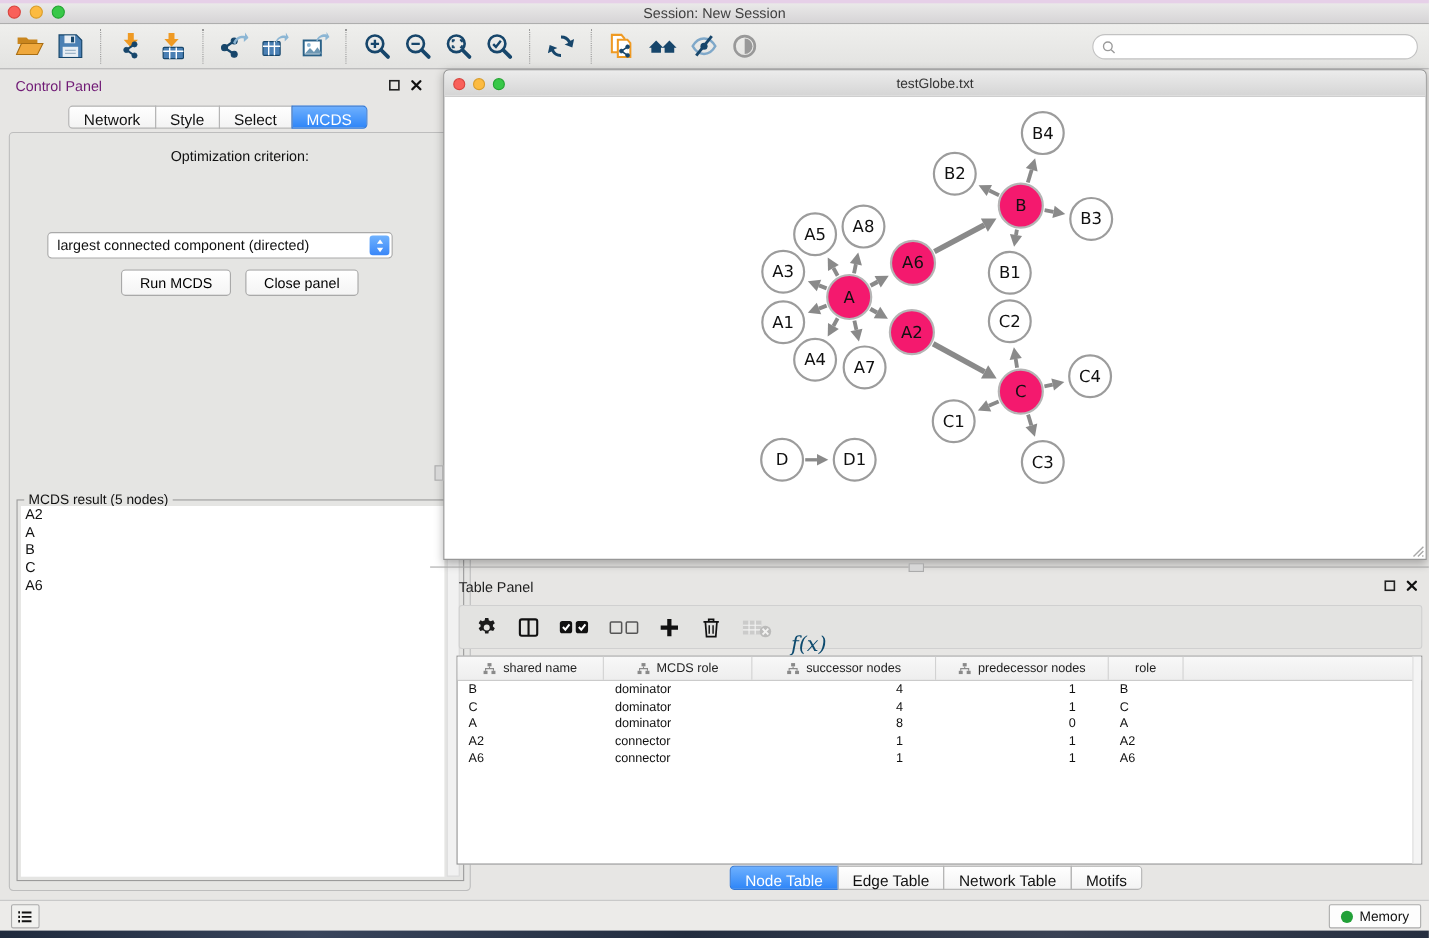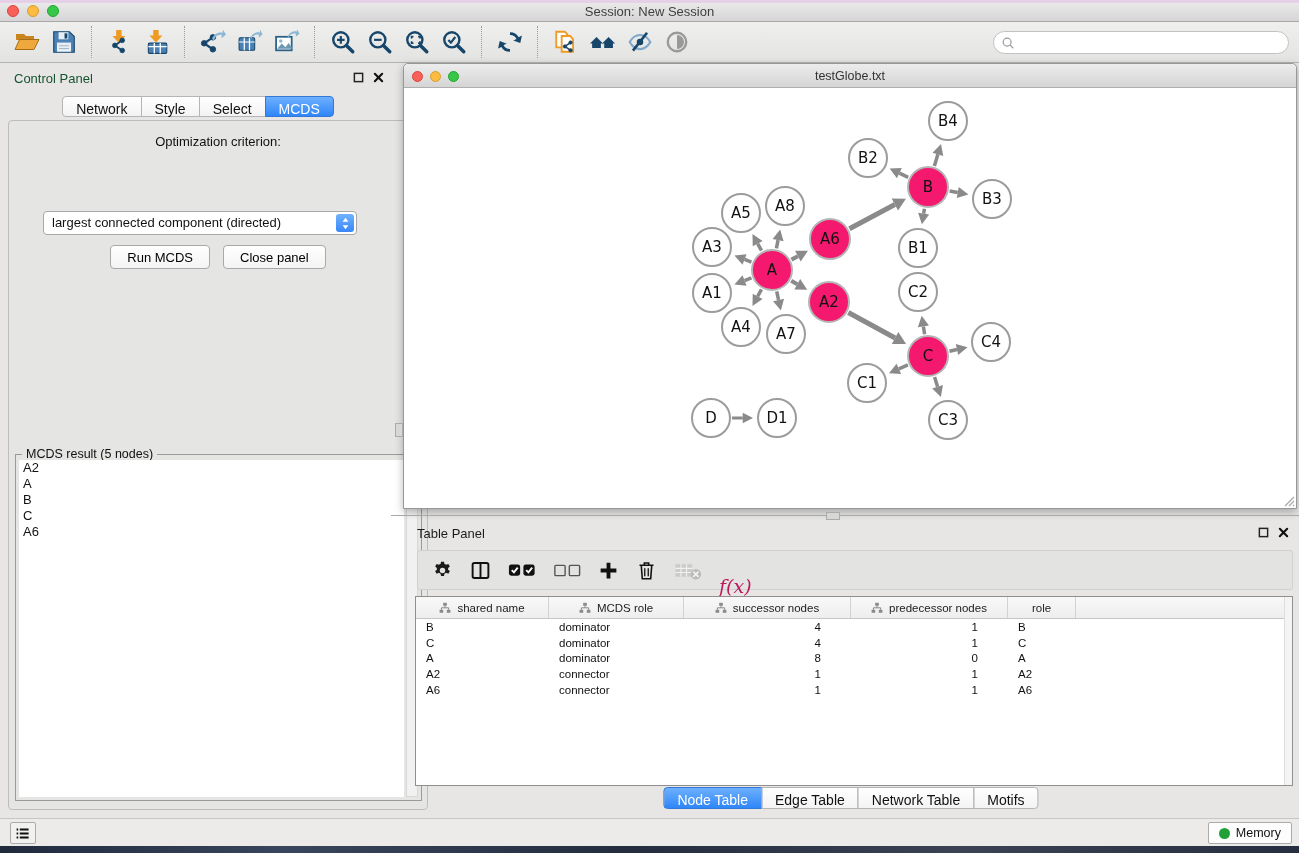--- a/index.html
+++ b/index.html
@@ -27,21 +27,21 @@
   .tb-btn .icon { width:26px; height:26px; }
   .tb-sep { width:1px; height:32px; border-left:1px dotted #9a9a9a; margin:0 9px; }
   .searchbox { position:absolute; right:10px; top:9px; width:296px; height:23px; background:#fff;
     border:1px solid #c2c2c2; border-radius:12px; display:flex; align-items:center; padding-left:7px; }
   .searchbox .icon { width:14px; height:14px; }
   .searchbox input { border:none; outline:none; flex:1; height:18px; font-size:12px; background:transparent; padding-left:4px; }
 
   
   .control-panel { position:absolute; left:6px; top:66px; width:384px; height:748px; }
   .panel-head { position:relative; height:24px; }
-  .panel-head .ptitle { position:absolute; left:8px; top:5px; font-size:13px; color:#14532d; }
+  .panel-head .ptitle { position:absolute; left:8px; top:5px; font-size:13px; color:#701a75; }
   .panel-head .pbtns { position:absolute; right:6px; top:6px; display:flex; gap:9px; }
   .panel-head .pbtns .icon { width:11px; height:11px; cursor:pointer; }
   .seg { display:flex; justify-content:center; margin-top:6px; position:relative; z-index:2; }
   .seg button { height:21px; padding:4px 13px; font-size:14px; color:#111; cursor:pointer;
     background:linear-gradient(#ffffff,#f3f3f3); border:1px solid #b5b5b5; margin-left:-1px; font-family:inherit; }
   .seg button:first-child { border-radius:4px 0 0 4px; margin-left:0; }
   .seg button:last-child { border-radius:0 4px 4px 0; }
   .seg button.active { background:linear-gradient(#6db0fe,#2f86f8); border-color:#3178d8; color:#fff; }
   .tab-content { position:absolute; left:2px; top:54px; width:420px; height:690px;
     border:1px solid #bdbdbd; border-radius:4px; background:#e5e5e3; }
@@ -79,21 +79,21 @@
   .table-panel { position:absolute; left:403px; top:520px; width:896px; height:296px; }
   .table-panel .ptitle { position:absolute; left:14px; top:6px; font-size:13px; color:#1c1c1c; }
   .table-panel .pbtns { position:absolute; right:10px; top:7px; display:flex; gap:9px; }
   .table-panel .pbtns .icon { width:11px; height:11px; cursor:pointer; }
   .ttoolbar { position:absolute; left:14px; top:30px; width:876px; height:40px; background:#e3e3e1;
     border:1px solid #d0d0d0; border-radius:3px; display:flex; align-items:center; gap:17px; padding-left:14px; }
   .tt-btn { background:transparent; border:none; display:flex; align-items:center; cursor:pointer; }
   .tt-btn .icon { width:22px; height:22px; }
   .tt-btn.disabled { cursor:default; }
   .tt-btn.disabled .icon { opacity:.55; filter:grayscale(1); }
-  .fx { font-family:"DejaVu Serif",serif; font-style:italic; font-size:19px; color:#be185d;margin-top:32px; }
+  .fx { font-family:"DejaVu Serif",serif; font-style:italic; font-size:19px; color:#0c4a6e;margin-top:32px; }
   .tbl { position:absolute; left:12px; top:76px; width:878px; height:190px; background:#fff;
     border:1px solid #8f8f8f; font-size:11.5px; }
   .tbl-head { display:flex; height:22px; background:linear-gradient(#f8f8f8,#eeeeee); border-bottom:1px solid #c6c6c6; }
   .tbl-head .hcell { display:flex; align-items:center; justify-content:center; gap:6px; border-right:1px solid #d2d2d2; color:#222; cursor:pointer; }
   .tbl-head .hcell .icon { width:12px; height:12px; }
   .tbl-body { position:relative; }
   .tbl-row { display:flex; height:15.8px; align-items:center; cursor:default; }
   .tbl-row .cell { overflow:hidden; white-space:nowrap; }
   .cell.al { text-align:left; padding-left:10px; }
   .cell.ar { text-align:right; padding-right:30px; }

